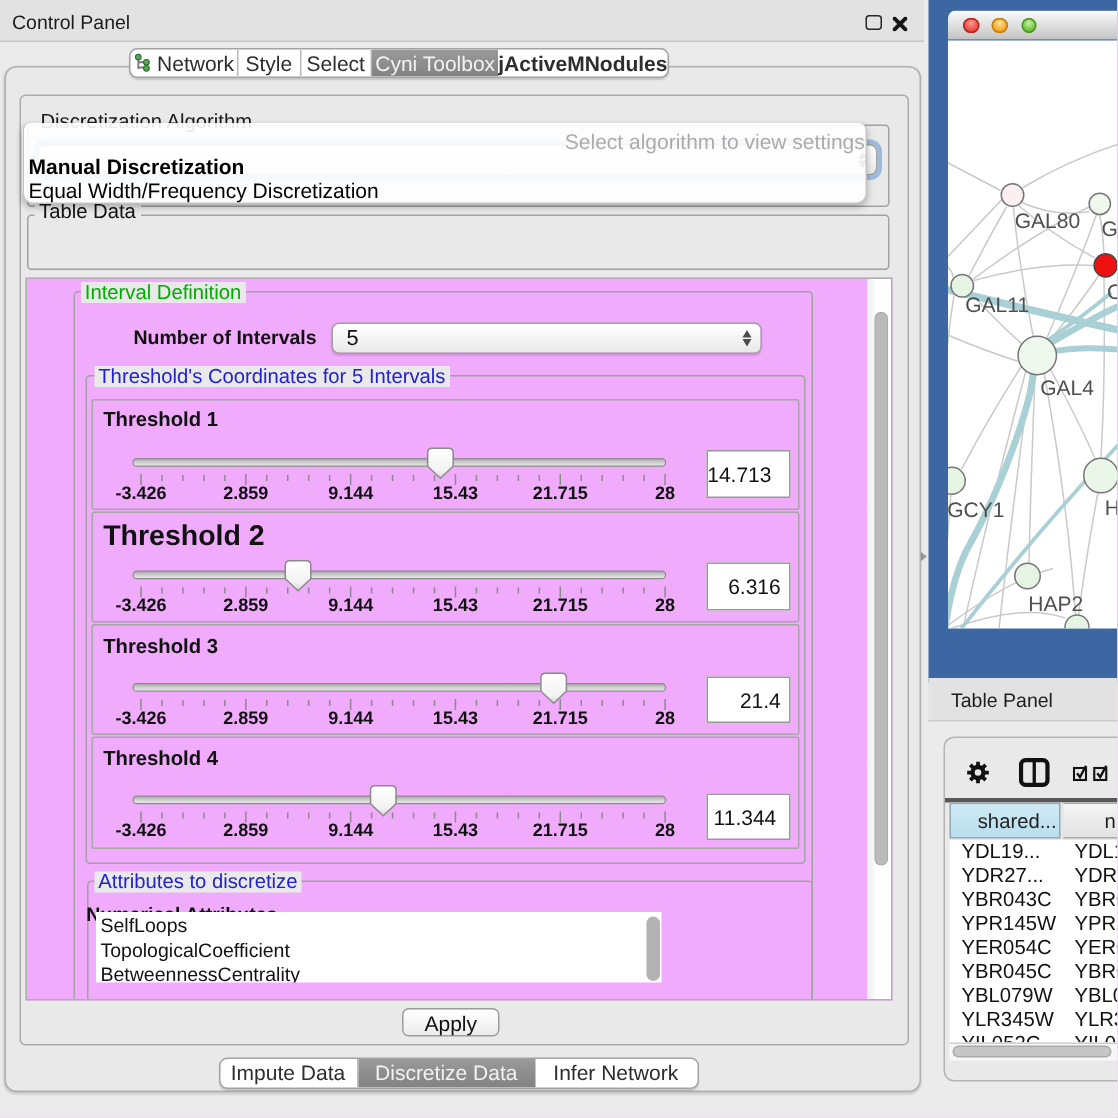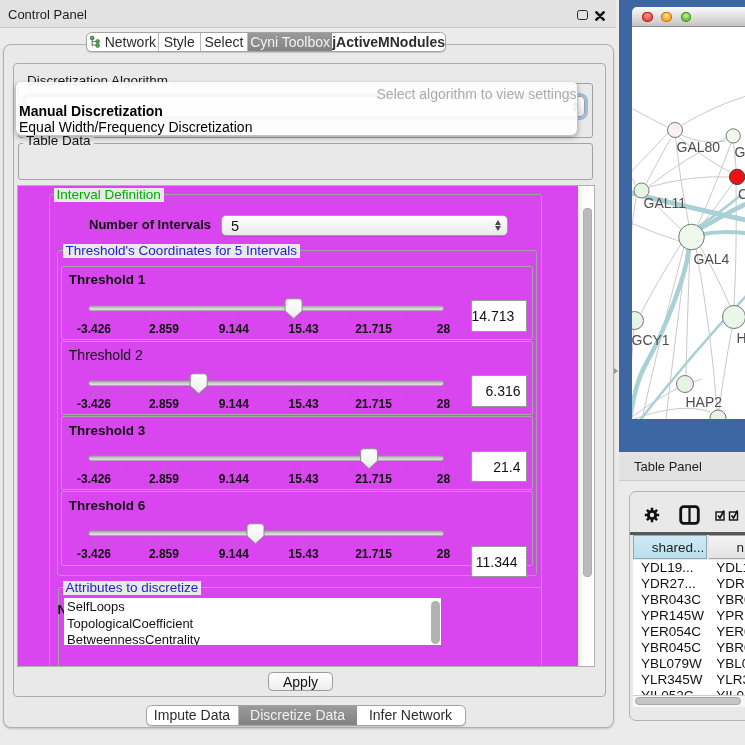--- a/index.html
+++ b/index.html
@@ -52,21 +52,21 @@
 <div class="gbox" style="left:17.5px;top:83px;width:575px;height:55px"></div>
 <div class="gtitle" style="left:24px;top:73.5px;color:#1a1a1a">Discretization Algorithm</div>
 <div class="combo" style="left:25px;top:96px;width:560px;box-shadow:0 0 0 3px rgba(106,158,213,0.6)">
  <div class="arr arrup" style="right:6.5px;top:4px"></div>
  <div class="arr arrdn" style="right:6.5px;bottom:4px"></div>
 </div>
 
 <div class="gbox" style="left:17.5px;top:142.5px;width:575px;height:37px"></div>
 <div class="gtitle" style="left:23px;top:134px">Table Data</div>
 
-<div class="a" style="left:16.5px;top:184.5px;width:578.5px;height:482.5px;border:1px solid #b0b0b0;background:#d946ef;overflow:hidden">
+<div class="a" style="left:16.5px;top:184.5px;width:578.5px;height:482.5px;border:1px solid #b0b0b0;background:#f0abfc;overflow:hidden">
 
  <div class="a" style="left:560px;top:0;width:17.5px;height:481px;background:linear-gradient(90deg,#ececec,#ffffff 40%,#fdfdfd)"></div>
  <div class="a" style="left:565.5px;top:22px;width:8.5px;height:369.5px;background:#bababa;border-radius:4.5px;box-shadow:inset 0 0 0 0.5px #a2a2a2"></div>
 
  <div class="gbox" style="left:31.5px;top:8.5px;width:492.5px;height:480px;border-radius:3px"></div>
  <div class="gtitle" style="left:36px;top:2px;color:#00ad00">Interval Definition</div>
 
  <div class="a" style="left:71.5px;top:31.5px;font-weight:bold">Number of Intervals</div>
  <div class="combo" style="left:203.5px;top:29.5px;width:287px">
   <div class="ct">5</div>
@@ -98,21 +98,21 @@
         <text x="172.8" y="66.5" font-size="12" font-weight="bold" fill="#111" text-anchor="middle" font-family="Liberation Sans,sans-serif">9.144</text>
         <text x="242.6" y="66.5" font-size="12" font-weight="bold" fill="#111" text-anchor="middle" font-family="Liberation Sans,sans-serif">15.43</text>
         <text x="312.5" y="66.5" font-size="12" font-weight="bold" fill="#111" text-anchor="middle" font-family="Liberation Sans,sans-serif">21.715</text>
         <text x="382.4" y="66.5" font-size="12" font-weight="bold" fill="#111" text-anchor="middle" font-family="Liberation Sans,sans-serif">28</text>
         <g transform="translate(232.6,42.3)">
           <path d="M -5.5 -9.5 L 5.5 -9.5 Q 8.5 -9.5 8.5 -6.5 L 8.5 2.5 L 0 10.5 L -8.5 2.5 L -8.5 -6.5 Q -8.5 -9.5 -5.5 -9.5 Z" fill="url(#hg978)" stroke="#8a8a8a" stroke-width="1"></path>
         </g>
       </svg>
 <div class="field" style="left:453px;top:114.6px;width:56px;height:31.8px;line-height:30px;padding-right:17px">14.713</div>
 <div class="a" style="left:43.8px;top:155.3px;width:471.5px;height:74.3px;border:1px solid #a6a6a6;border-radius:2px"></div>
-<div class="a" style="left:51.3px;top:161.8px;font-weight:normal;font-size:14px">Threshold 2</div>
+<div class="a" style="left:51.3px;top:161.8px;font-weight:bold;font-size:19px">Threshold 2</div>
 <svg class="a" style="left:43.8px;top:155.3px" width="471" height="74" viewBox="0 0 471 74">
         <defs>
           <linearGradient id="tg914" x1="0" y1="0" x2="0" y2="1">
             <stop offset="0" stop-color="#a8a8a8"></stop>
             <stop offset="0.5" stop-color="#cfcfcf"></stop>
             <stop offset="1" stop-color="#ededed"></stop>
           </linearGradient>
           <linearGradient id="hg914" x1="0" y1="0" x2="0" y2="1">
             <stop offset="0" stop-color="#ffffff"></stop>
             <stop offset="0.75" stop-color="#f2f2f2"></stop>
@@ -154,21 +154,21 @@
         <text x="172.8" y="66.5" font-size="12" font-weight="bold" fill="#111" text-anchor="middle" font-family="Liberation Sans,sans-serif">9.144</text>
         <text x="242.6" y="66.5" font-size="12" font-weight="bold" fill="#111" text-anchor="middle" font-family="Liberation Sans,sans-serif">15.43</text>
         <text x="312.5" y="66.5" font-size="12" font-weight="bold" fill="#111" text-anchor="middle" font-family="Liberation Sans,sans-serif">21.715</text>
         <text x="382.4" y="66.5" font-size="12" font-weight="bold" fill="#111" text-anchor="middle" font-family="Liberation Sans,sans-serif">28</text>
         <g transform="translate(308.1,42.3)">
           <path d="M -5.5 -9.5 L 5.5 -9.5 Q 8.5 -9.5 8.5 -6.5 L 8.5 2.5 L 0 10.5 L -8.5 2.5 L -8.5 -6.5 Q -8.5 -9.5 -5.5 -9.5 Z" fill="url(#hg850)" stroke="#8a8a8a" stroke-width="1"></path>
         </g>
       </svg>
 <div class="field" style="left:453px;top:265.2px;width:56px;height:31.8px;line-height:30px;padding-right:5px">21.4</div>
 <div class="a" style="left:43.8px;top:305.9px;width:471.5px;height:74.3px;border:1px solid #a6a6a6;border-radius:2px"></div>
-<div class="a" style="left:51.3px;top:312.4px;font-weight:bold;font-size:13.5px">Threshold 6</div>
+<div class="a" style="left:51.3px;top:312.4px;font-weight:bold;font-size:13.5px">Threshold 4</div>
 <svg class="a" style="left:43.8px;top:305.9px" width="471" height="74" viewBox="0 0 471 74">
         <defs>
           <linearGradient id="tg786" x1="0" y1="0" x2="0" y2="1">
             <stop offset="0" stop-color="#a8a8a8"></stop>
             <stop offset="0.5" stop-color="#cfcfcf"></stop>
             <stop offset="1" stop-color="#ededed"></stop>
           </linearGradient>
           <linearGradient id="hg786" x1="0" y1="0" x2="0" y2="1">
             <stop offset="0" stop-color="#ffffff"></stop>
             <stop offset="0.75" stop-color="#f2f2f2"></stop>
@@ -180,26 +180,26 @@
         <text x="33.0" y="66.5" font-size="12" font-weight="bold" fill="#111" text-anchor="middle" font-family="Liberation Sans,sans-serif">-3.426</text>
         <text x="102.9" y="66.5" font-size="12" font-weight="bold" fill="#111" text-anchor="middle" font-family="Liberation Sans,sans-serif">2.859</text>
         <text x="172.8" y="66.5" font-size="12" font-weight="bold" fill="#111" text-anchor="middle" font-family="Liberation Sans,sans-serif">9.144</text>
         <text x="242.6" y="66.5" font-size="12" font-weight="bold" fill="#111" text-anchor="middle" font-family="Liberation Sans,sans-serif">15.43</text>
         <text x="312.5" y="66.5" font-size="12" font-weight="bold" fill="#111" text-anchor="middle" font-family="Liberation Sans,sans-serif">21.715</text>
         <text x="382.4" y="66.5" font-size="12" font-weight="bold" fill="#111" text-anchor="middle" font-family="Liberation Sans,sans-serif">28</text>
         <g transform="translate(194.5,42.3)">
           <path d="M -5.5 -9.5 L 5.5 -9.5 Q 8.5 -9.5 8.5 -6.5 L 8.5 2.5 L 0 10.5 L -8.5 2.5 L -8.5 -6.5 Q -8.5 -9.5 -5.5 -9.5 Z" fill="url(#hg786)" stroke="#8a8a8a" stroke-width="1"></path>
         </g>
       </svg>
-<div class="field" style="left:453px;top:360px;width:56px;height:31.8px;line-height:30px;padding-right:8px">11.344</div>
+<div class="field" style="left:453px;top:343px;width:56px;height:31.8px;line-height:30px;padding-right:8px">11.344</div>
 
  <div class="gbox" style="left:40px;top:401.5px;width:484.5px;height:120px"></div>
  <div class="gtitle" style="left:45px;top:395px;color:#2222cc">Attributes to discretize</div>
  <div class="a" style="left:40px;top:416px;font-weight:bold">Numerical Attributes</div>
- <div class="a" style="left:46.5px;top:412px;width:377px;height:47.5px;background:#fff;overflow:hidden">
+ <div class="a" style="left:46.5px;top:422px;width:377px;height:47.5px;background:#fff;overflow:hidden">
    <div style="padding-left:3px;line-height:16.5px;padding-top:1.5px;font-size:13px">SelfLoops<br>TopologicalCoefficient<br>BetweennessCentrality</div>
    <div class="a" style="right:1.5px;top:3px;width:9px;height:43px;background:#b2b2b2;border-radius:4.5px"></div>
  </div>
 </div>
 
 <div class="a" style="left:268px;top:671.5px;width:65px;height:19px;border:1px solid #9d9d9d;border-radius:4.5px;background:linear-gradient(#ffffff,#ececec);text-align:center;line-height:18px;font-size:14px">Apply</div>
 <div class="seg" style="left:145.5px;top:704.5px;width:320.5px;height:21px">
  <div class="s" style="width:92px">Impute Data</div>
  <div class="s sel" style="width:118px">Discretize Data</div>
  <div class="s" style="width:108px">Infer Network</div>

